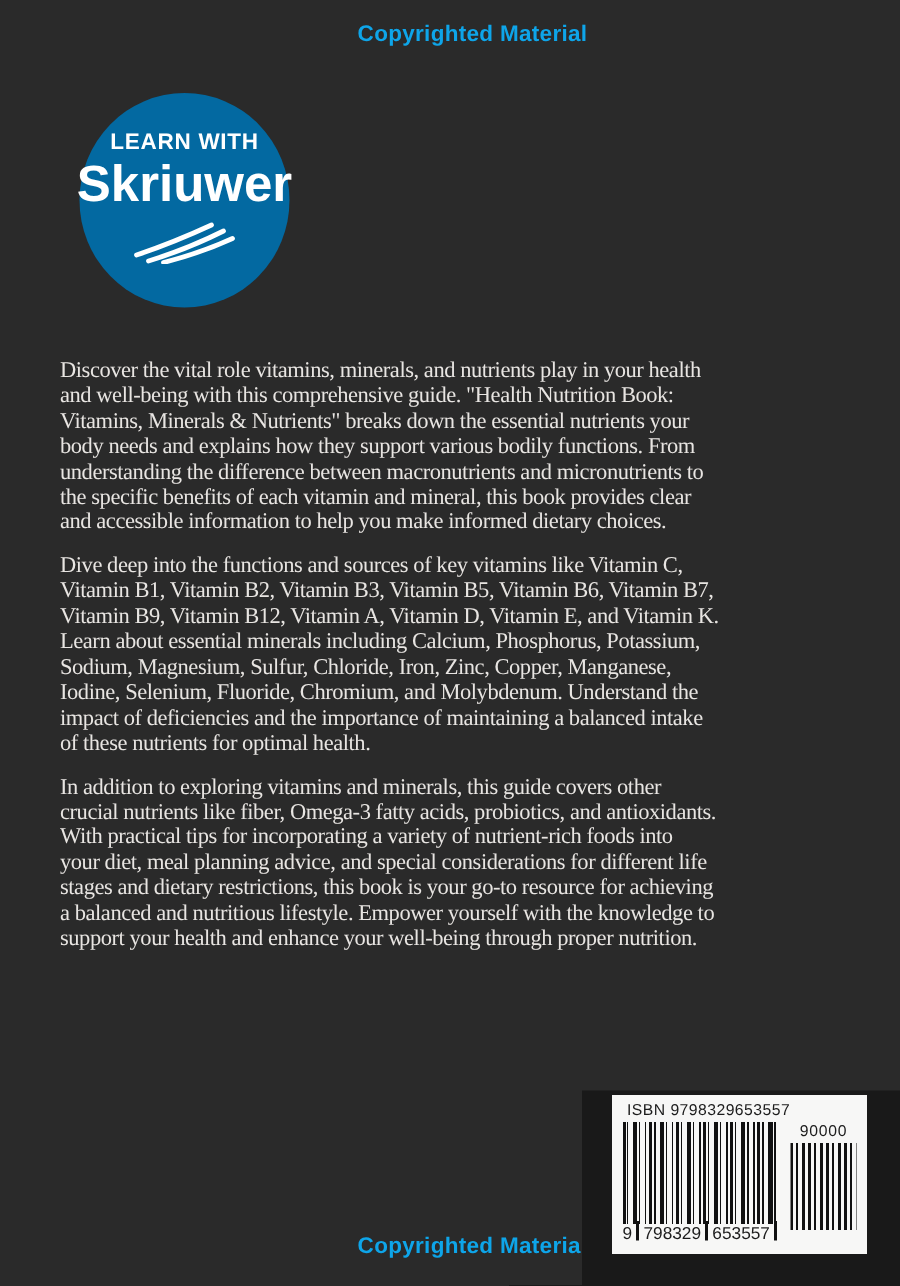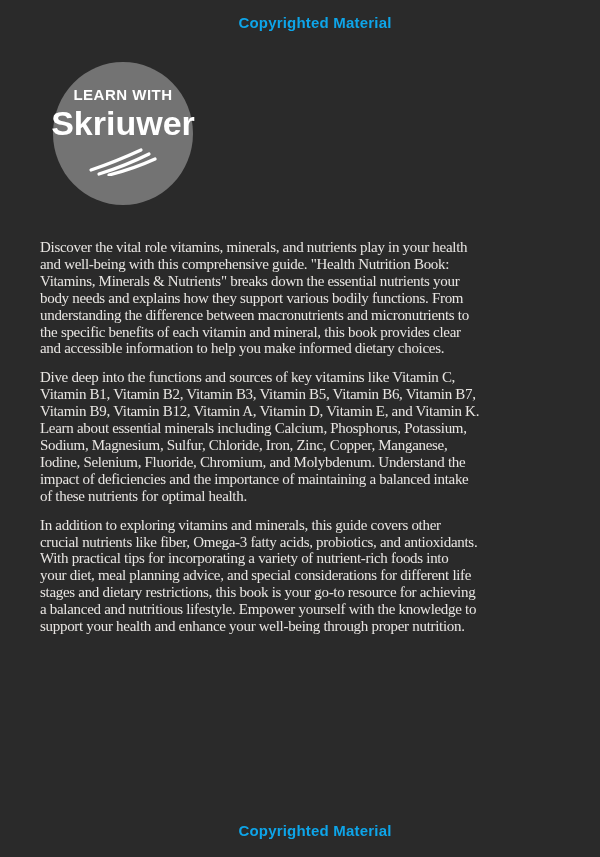--- a/index.html
+++ b/index.html
@@ -27,21 +27,21 @@
   .copyright.bottom { top: 822px; }
 
   
   .logo {
     position: absolute;
     left: 53px;
     top: 62px;
     width: 140px;
     height: 143px;
     border-radius: 50%;
-    background: #737373;
+    background: #0369a1;
     display: flex;
     flex-direction: column;
     align-items: center;
     padding-top: 24px;
   }
   .logo-tagline {
     font-family: "Liberation Sans", sans-serif;
     font-weight: bold;
     font-size: 15px;
     color: #ffffff;
@@ -177,16 +177,38 @@
 of these nutrients for optimal health.</p>
     <p>In addition to exploring vitamins and minerals, this guide covers other
 crucial nutrients like fiber, Omega-3 fatty acids, probiotics, and antioxidants.
 With practical tips for incorporating a variety of nutrient-rich foods into
 your diet, meal planning advice, and special considerations for different life
 stages and dietary restrictions, this book is your go-to resource for achieving
 a balanced and nutritious lifestyle. Empower yourself with the knowledge to
 support your health and enhance your well-being through proper nutrition.</p>
   </div>
 
+  <div class="barcode-frame">
+    <div class="barcode-box">
+      <div class="isbn-line">ISBN 9798329653557</div>
+      <div class="bc-row">
+        <div class="bc-main">
+          <div class="bc-main-bars"></div>
+          <div class="bc-digits">
+            <span>9</span>
+            <span class="bc-guard"></span>
+            <span>798329</span>
+            <span class="bc-guard"></span>
+            <span>653557</span>
+            <span class="bc-guard"></span>
+          </div>
+        </div>
+        <div class="bc-addon">
+          <div class="bc-addon-label">90000</div>
+          <div class="bc-addon-bars"></div>
+        </div>
+      </div>
+    </div>
+  </div>
 
   <div class="copyright bottom">Copyrighted Material</div>
 
 </div>
 
 </body></html>

